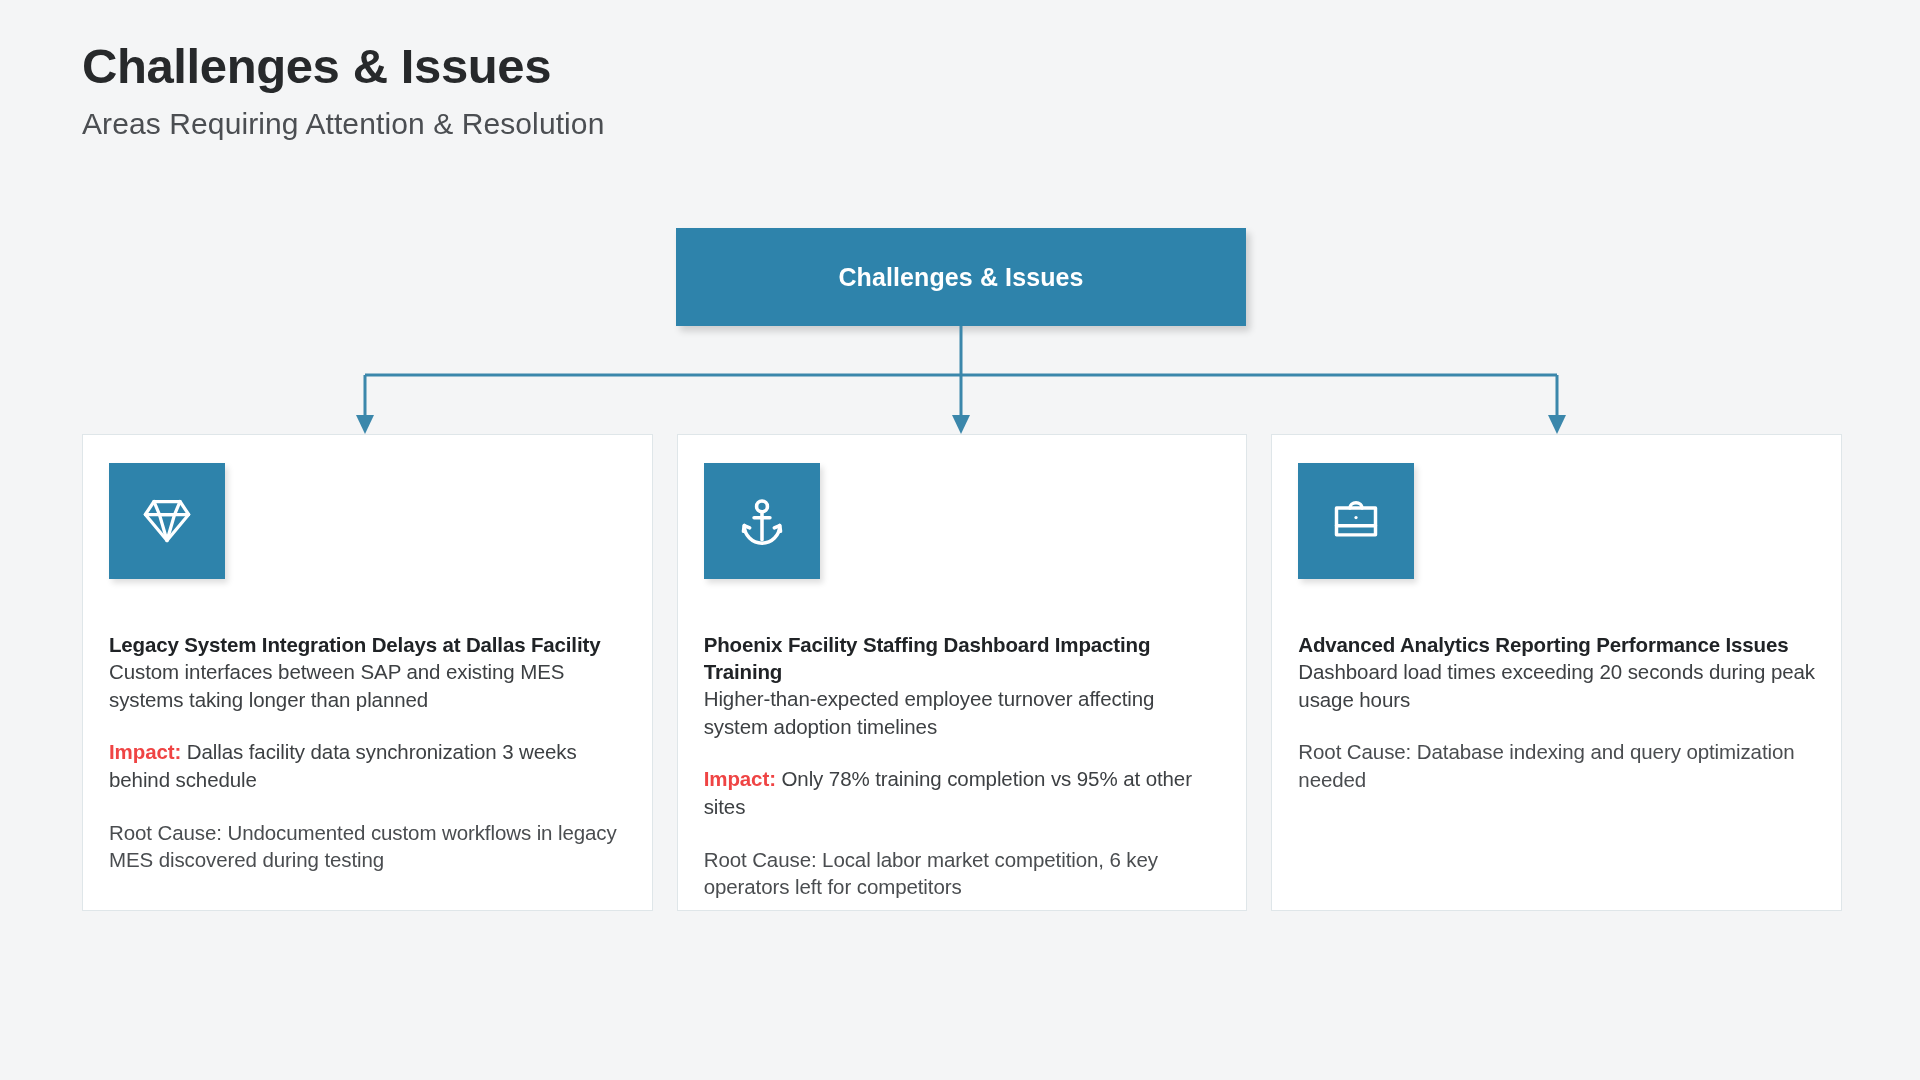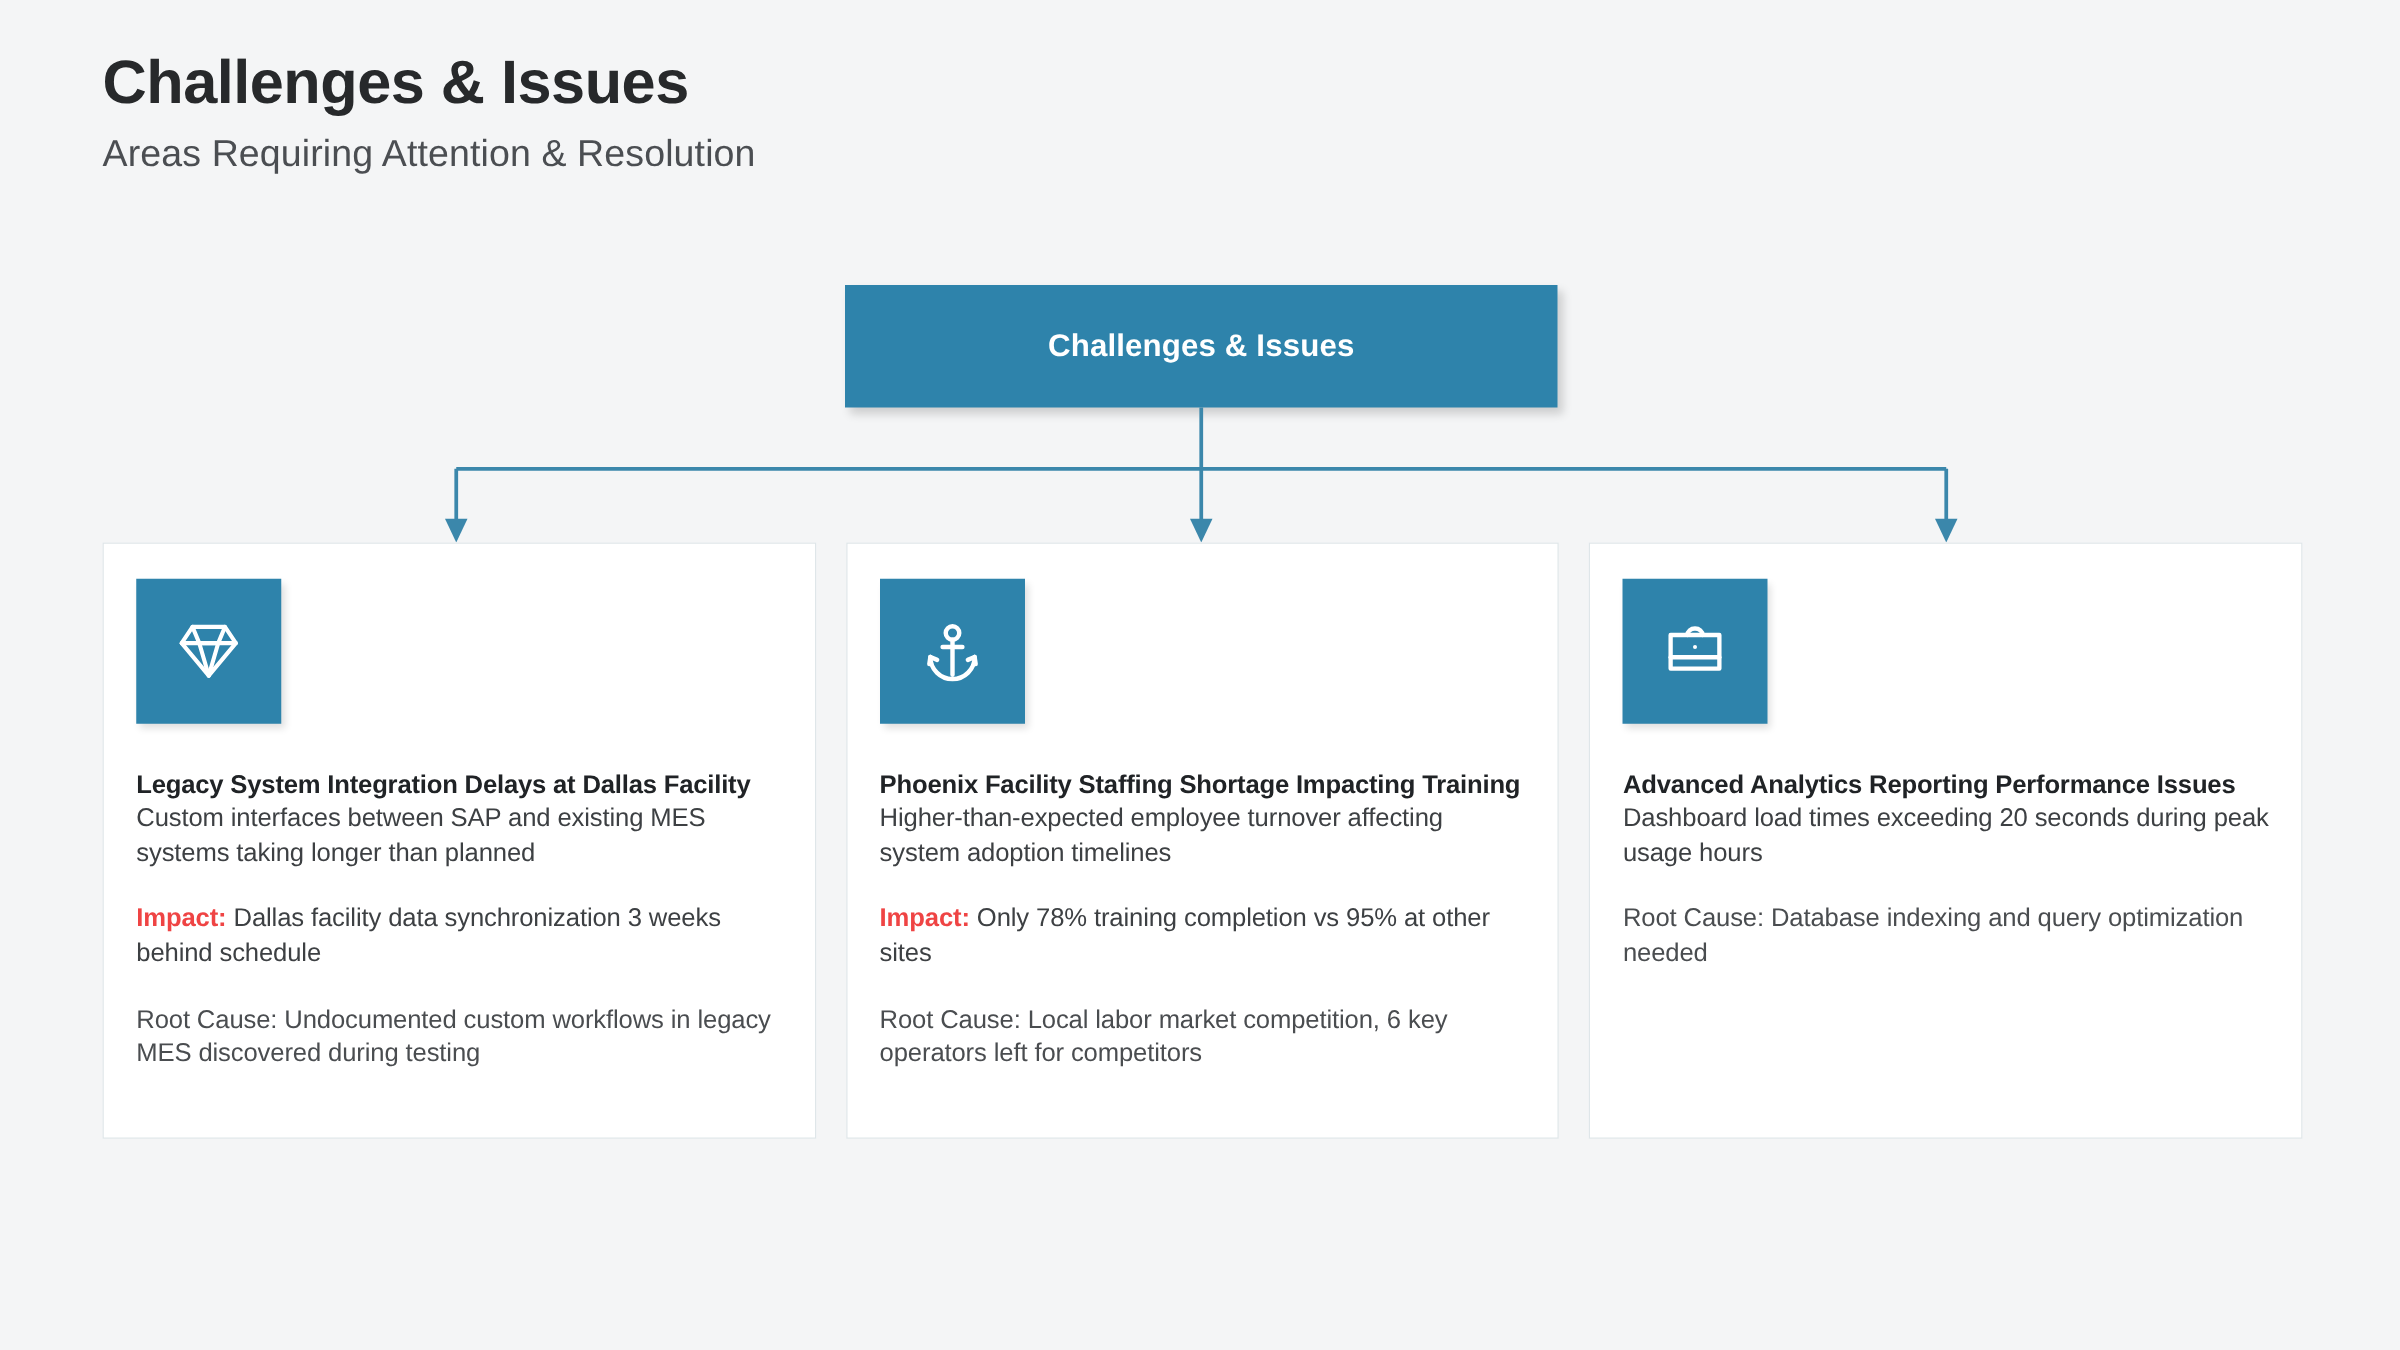--- a/index.html
+++ b/index.html
@@ -91,21 +91,21 @@
     height: 116px;
     background: #2e83ab;
     box-shadow: 3px 4px 6px rgba(0,0,0,0.13);
     display: flex;
     align-items: center;
     justify-content: center;
   }
   .card-icon svg { display: block; }
 
   .card-title {
-    margin-top: 35px;
+    margin-top: 52px;
     font-size: 20.5px;
     font-weight: 700;
     color: #202326;
     line-height: 1.32;
     letter-spacing: -0.15px;
   }
   .card-desc {
     font-size: 20.5px;
     font-weight: 400;
     color: #3d4043;
@@ -194,21 +194,21 @@
           <svg width="50" height="50" viewBox="0 0 24 24" fill="none" stroke="#ffffff" stroke-width="1.7" stroke-linejoin="round" stroke-linecap="round">
             <circle cx="12" cy="5" r="2.6"></circle>
             <path d="M12 7.6 V21"></path>
             <path d="M8.2 10.4 h7.6"></path>
             <path d="M3.5 14.2 a8.5 8.5 0 0 0 17 0"></path>
             <path d="M3.5 14.2 l2.6 1.1 M3.5 14.2 l-0.4 2.7"></path>
             <path d="M20.5 14.2 l-2.6 1.1 M20.5 14.2 l0.4 2.7"></path>
           </svg>
         </span>
       </div>
-      <div class="card-title">Phoenix Facility Staffing Shortage Impacting Training</div>
+      <div class="card-title">Phoenix Facility Staffing Dashboard Impacting Training</div>
       <div class="card-desc">Higher-than-expected employee turnover affecting system adoption timelines</div>
       <div class="card-impact">
         <span class="lbl">Impact:</span>
         <span>Only 78% training completion vs 95% at other sites</span>
       </div>
       <div class="card-root">Root Cause: Local labor market competition, 6 key operators left for competitors</div>
     </div>
 
     <div class="card">
       <div class="card-icon">

